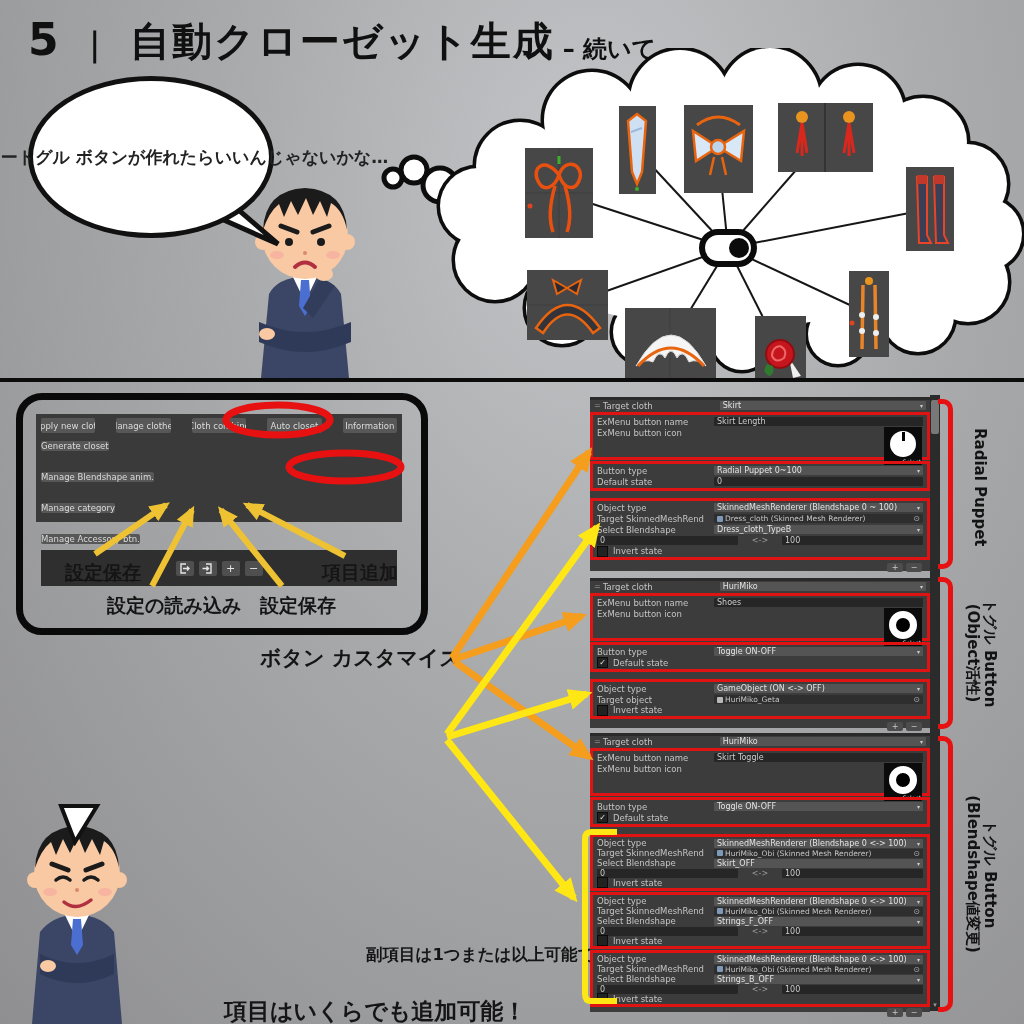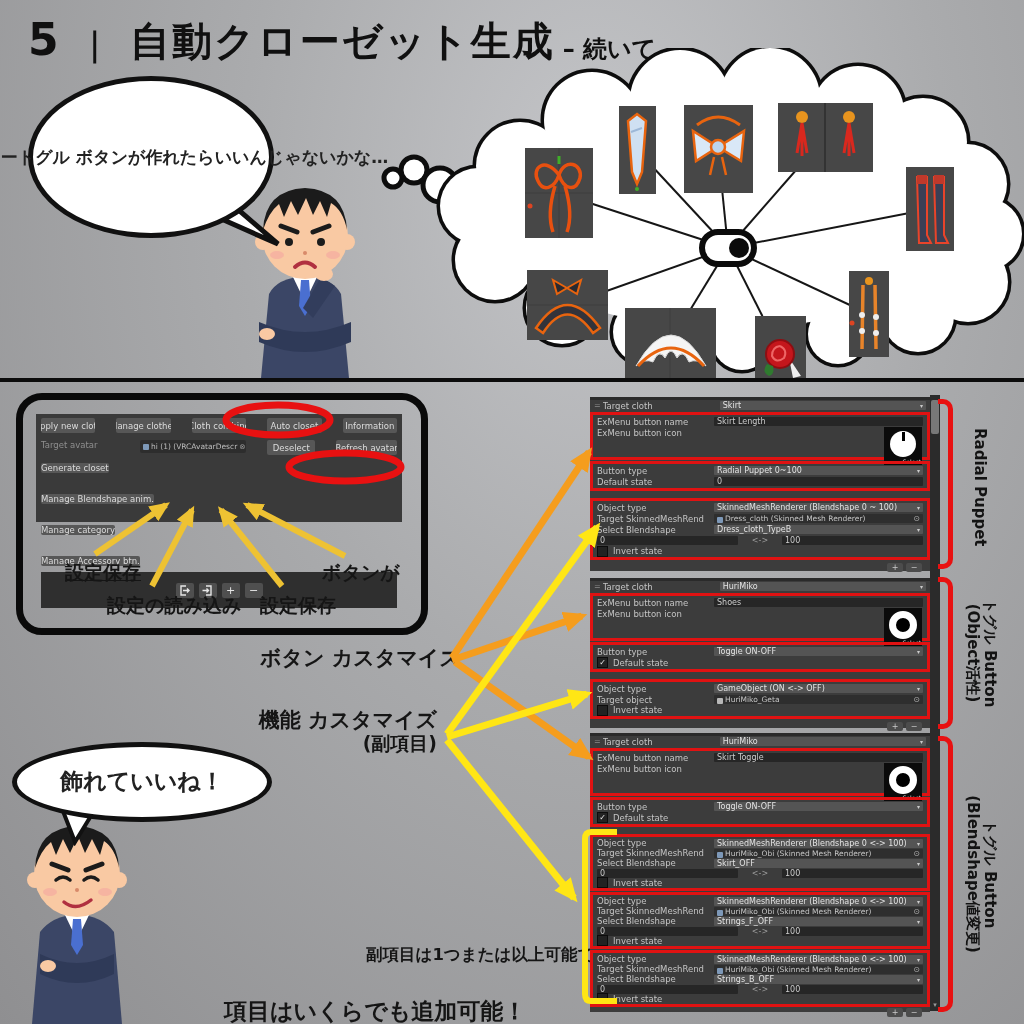--- a/index.html
+++ b/index.html
@@ -36,21 +36,21 @@
   
   .upanel{position:absolute;left:590px;width:340px;background:#3c3c3c;box-sizing:border-box;}
   .ptop{height:3px;background:#2a2a2a;}
   .urow{display:flex;align-items:center;height:11px;font-size:8.5px;color:#c4c4c4;padding:0 4px;gap:5px;}
   .c3 .og .urow{height:10px;}
   .ulabel{width:112px;flex:none;white-space:nowrap;overflow:hidden;}
   .handle{color:#8a8a8a;font-size:8px;margin-right:-3px;}
   .dd{flex:1;height:9px;background:#545454;display:flex;align-items:center;padding:0 3px;border-radius:1px;color:#e3e3e3;font-size:8px;white-space:nowrap;overflow:hidden;}
   .caret{margin-left:auto;font-size:6px;color:#c9c9c9;padding-left:2px;}
   .tf{flex:1;height:9px;background:#262626;display:flex;align-items:flex-end;padding:0 3px;border-radius:1px;color:#cccccc;font-size:8px;}
-  .of{flex:1;height:9px;background:#2e2e2e;display:flex;align-items:flex-end;gap:2px;padding:0 3px;border-radius:1px;color:#c6c6c6;font-size:7.5px;white-space:nowrap;overflow:hidden;}
+  .of{flex:1;height:9px;background:#2e2e2e;display:flex;align-items:center;gap:2px;padding:0 3px;border-radius:1px;color:#c6c6c6;font-size:7.5px;white-space:nowrap;overflow:hidden;}
   .picker{margin-left:auto;color:#aaa;font-size:8px;}
   .redgrp{border:3px solid #e01212;padding:1px 0;margin:1px 0;position:relative;}
   .spacerA{height:18px;}
   .gap5{height:5px;}
   .iconsq{position:absolute;right:5px;top:12px;width:38px;height:38px;background:#0b0b0b;}
   .dialicon{position:absolute;left:6px;top:4px;width:26px;height:26px;background:#fff;border-radius:50%;}
   .dialtick{position:absolute;left:50%;top:1px;width:3px;height:9px;margin-left:-1.5px;background:#000;}
   .ringicon{position:absolute;left:5px;top:3px;width:28px;height:28px;box-sizing:border-box;background:#000;border:7px solid #fff;border-radius:50%;}
   .sel{position:absolute;right:1px;bottom:0px;font-size:6px;color:#e0e0e0;}
   .cb{width:9px;height:9px;flex:none;background:#222;border:1px solid #0c0c0c;color:#eaeaea;font-size:8px;line-height:9px;text-align:center;}
@@ -249,30 +249,20 @@
 
   <div class="abs" id="closet-box">
     <div class="abs" id="closet-win">
       <div class="wrow">
         <div class="wbtn">Apply new cloth</div>
         <div class="wbtn">Manage clothes</div>
         <div class="wbtn">Cloth combine</div>
         <div class="wbtn">Auto closet</div>
         <div class="wbtn">Information</div>
       </div>
-      <div class="wrow" style="margin-top:7px;">
-        <span class="wlabel">Target avatar</span>
-        <div class="wobj">
-          <span class="pref"></span>
-          <span>hi (1) (VRCAvatarDescr</span>
-          <span style="margin-left:auto;color:#999;">⊗</span>
-        </div>
-        <div class="wbtn">Deselect</div>
-        <div class="wbtn" style="flex:1.25;">Refresh avatar</div>
-      </div>
       <div class="wrow" style="margin-top:8px;flex-direction:column;">
         <div class="wbtn">Generate closet</div>
         <div class="wbtn" style="flex:1.3;">Manage Blendshape anim.</div>
         <div class="wbtn" style="flex:1.15;">Manage category</div>
         <div class="wbtn" style="flex:1.3;">Manage Accessory btn.</div>
       </div>
       <div class="darkzone">
         <div class="ibtn">
           <svg width="11" height="11" viewBox="0 0 11 11">
               <path d="M7,1 H2 V10 H7 M4,5.5 H10 M8,3.5 L10,5.5 L8,7.5" fill="none" stroke="#e6e6e6" stroke-width="1.4"></path>
@@ -284,36 +274,31 @@
             </svg>
         </div>
         <div class="ibtn">+</div>
         <div class="ibtn">−</div>
       </div>
     </div>
 
     <div class="callout" style="left:42px;top:160px;text-decoration:underline;">設定保存</div>
     <div class="callout" style="left:84px;top:193px;">設定の読み込み</div>
     <div class="callout" style="left:237px;top:193px;">設定保存</div>
-    <div class="callout" style="left:299px;top:160px;">ボタンが</div>
+    <div class="callout" style="left:299px;top:160px;">項目追加</div>
   </div>
 
   <div class="midlabel" style="left:260px;top:644px;width:180px;font-size:21px;">ボタン カスタマイズ</div>
-  <div class="midlabel" style="left:257px;top:706px;width:180px;font-size:21px;">機能 カスタマイズ</div>
-  <div class="midlabel" style="left:257px;top:731px;width:180px;font-size:19px;">(副項目)</div>
 
   <div class="note" style="left:366px;top:944px;font-size:16.5px;">副項目は1つまたは以上可能です！</div>
   <div class="note" style="left:224px;top:996px;font-size:23px;">項目はいくらでも追加可能！</div>
 
   <svg class="abs tailsvg" style="left:55px;top:804px;" width="46" height="42" viewBox="0 0 46 42">
     <polygon points="6,2 42,2 20,38" fill="#fff" stroke="#111" stroke-width="4"></polygon>
   </svg>
-  <div class="abs bubble" id="bubble2" style="left:12px;top:742px;width:250px;height:70px;">
-    <div class="ln">飾れていいね！</div>
-  </div>
   <svg class="abs" style="left:14px;top:812px;" width="140" height="212" viewBox="0 0 140 212">
     <path d="M26,120 Q38,104 63,102 Q88,104 100,120 L108,212 L18,212 Z" fill="#3b4666"></path>
     <polygon points="51,103 75,103 63,128" fill="#fff"></polygon>
     <polygon points="59,107 67,107 69,133 63,143 57,133" fill="#4a6fd0"></polygon>
     <path d="M26,142 Q63,160 100,142 L100,162 Q63,180 26,162 Z" fill="#2f3a58"></path>
     <ellipse cx="34" cy="154" rx="8" ry="6" fill="#f9c9a3"></ellipse>
     <circle cx="21" cy="68" r="8" fill="#f9c9a3"></circle>
       <circle cx="105" cy="68" r="8" fill="#f9c9a3"></circle>
     <circle cx="63" cy="62" r="43" fill="#f9c9a3"></circle>
     <path d="M21,56 Q23,16 63,14 Q103,16 105,56 Q101,36 90,29 L86,43 L78,27 L71,41 L64,24 L56,41 L49,27 L42,43 L37,30 Q27,38 21,56 Z" fill="#1b1b1b"></path>

